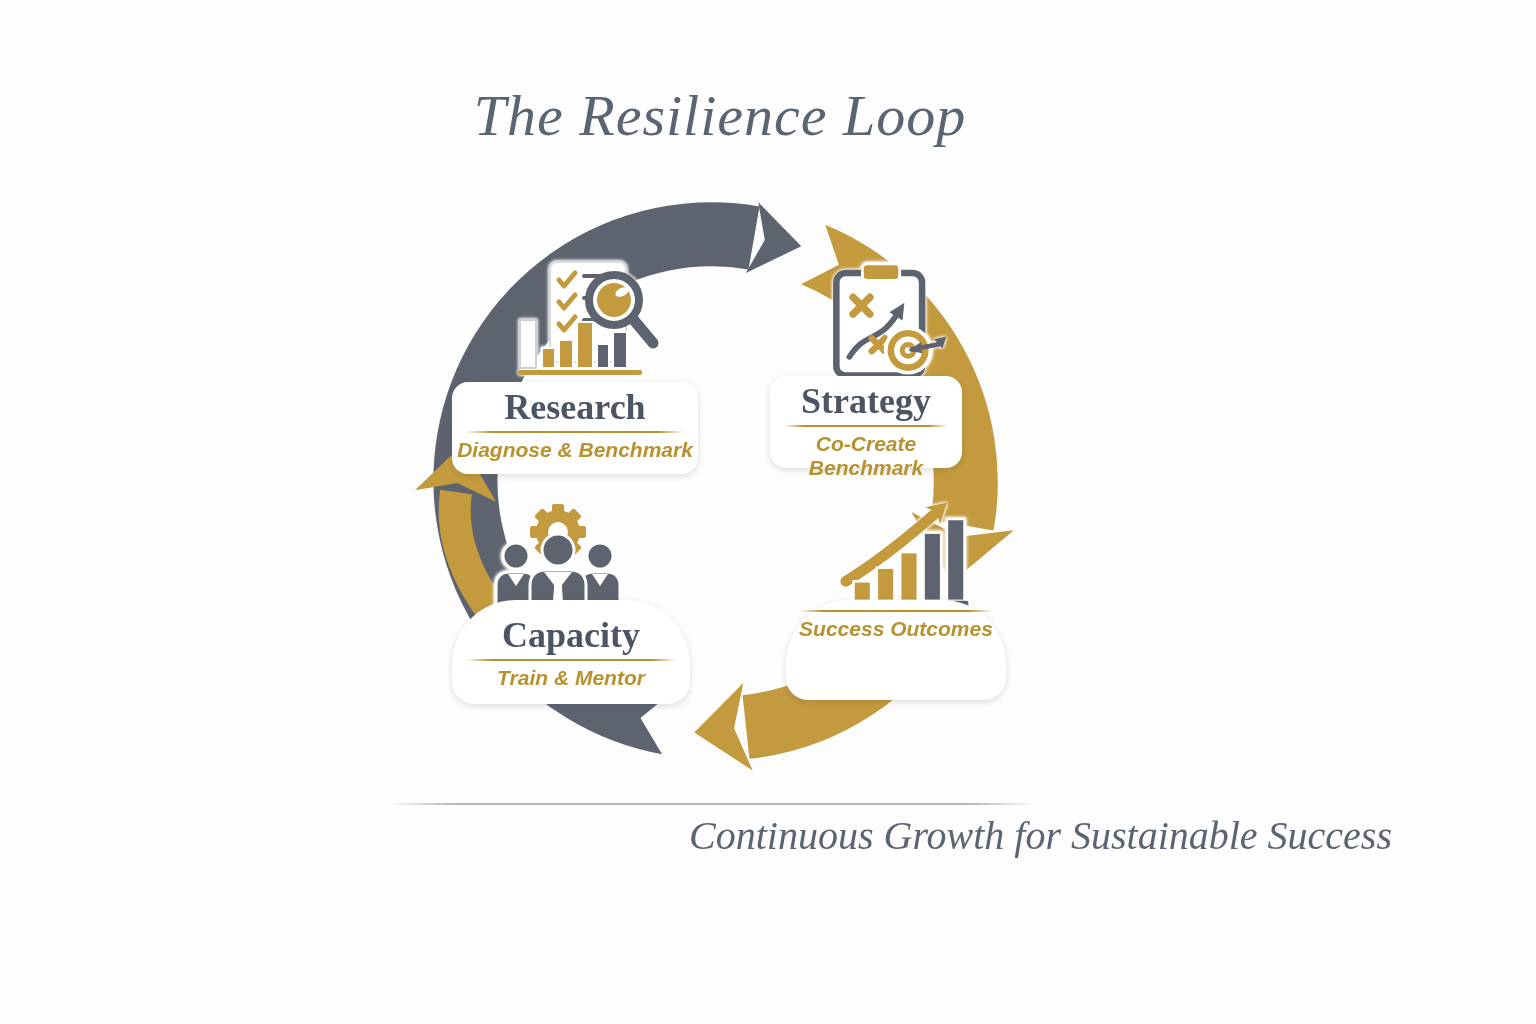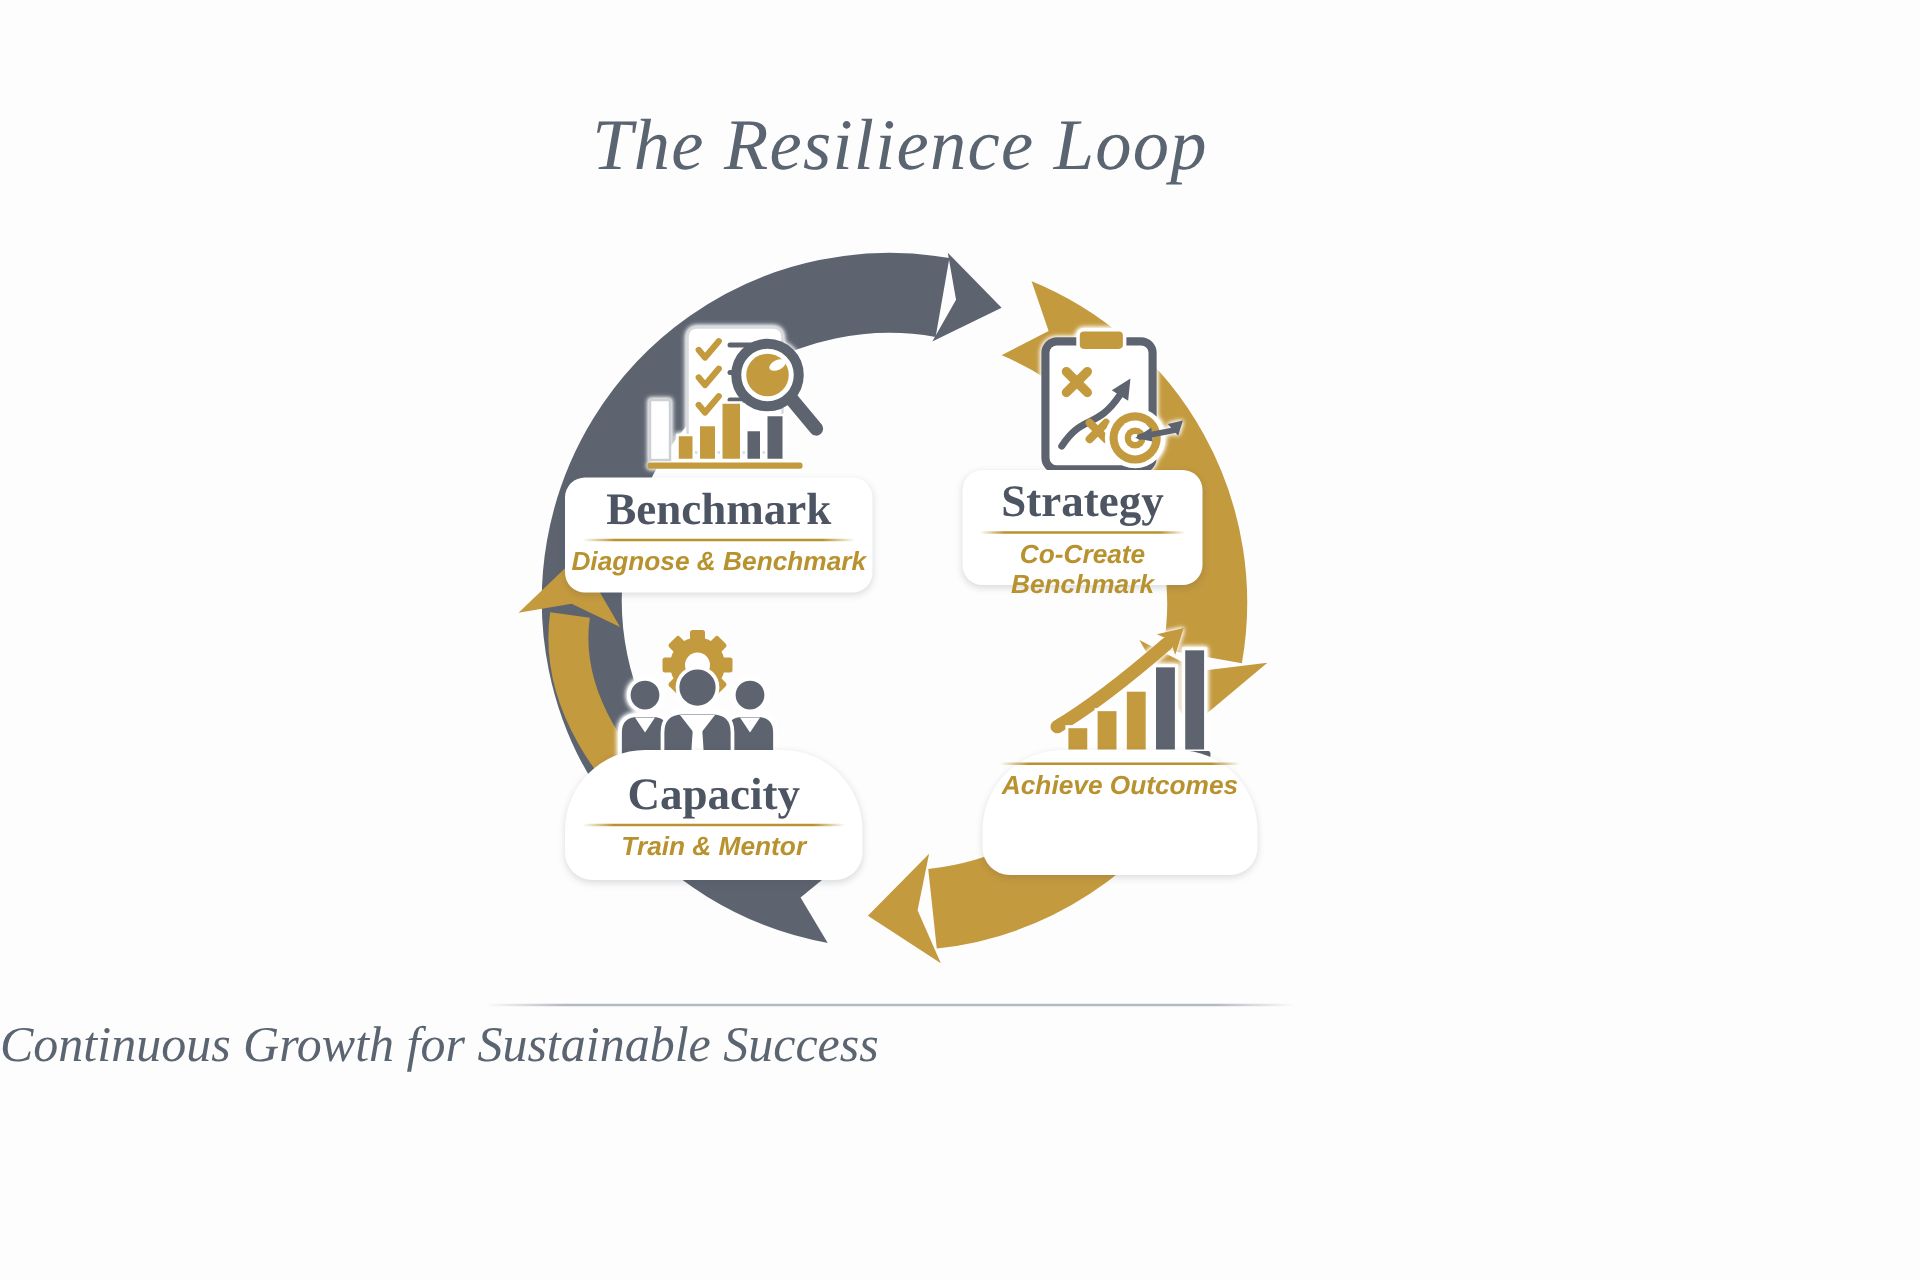--- a/index.html
+++ b/index.html
@@ -44,21 +44,21 @@
     color:var(--subtitle-gold,#b8922e);
     text-align:center;
   }
 
   .footer-divider {
     position:absolute; top:803px; left:388px; width:648px; height:2px;
     background:linear-gradient(90deg, rgba(150,155,165,0), rgba(150,155,165,.7) 10%, rgba(150,155,165,.7) 90%, rgba(150,155,165,0));
   }
   .tagline {
     position:absolute; top:812px; left:0; width:1392px;
-    text-align:left; font-style:italic; font-weight:normal;
+    text-align:right; font-style:italic; font-weight:normal;
     font-size:40px; color:var(--title-text,#59636f);
   }
 </style>
 </head>
 <body>
 
 <div class="canvas">
 
   <h1 class="title">The Resilience Loop</h1>
 
@@ -182,38 +182,38 @@
       <rect x="18" y="86" width="18" height="20" fill="#c49a3e"></rect>
       <rect x="42" y="72" width="18" height="34" fill="#c49a3e"></rect>
       <rect x="66" y="56" width="18" height="50" fill="#c49a3e"></rect>
       <rect x="90" y="36" width="18" height="70" fill="#5d6470"></rect>
       <rect x="114" y="22" width="18" height="84" fill="#5d6470"></rect>
     </g>
     <rect x="14" y="106" width="122" height="6" rx="2" fill="#5d6470"></rect>
   </svg>
 
   <div class="card card-research">
-    <div class="stage-label">Benchmark</div>
+    <div class="stage-label">Research</div>
     <div class="stage-divider"></div>
     <div class="stage-subtitle">Diagnose &amp; Benchmark</div>
   </div>
 
   <div class="card card-strategy">
     <div class="stage-label">Strategy</div>
     <div class="stage-divider"></div>
     <div class="stage-subtitle">Co-Create Benchmark</div>
   </div>
 
   <div class="card card-capacity">
     <div class="stage-label">Capacity</div>
     <div class="stage-divider"></div>
     <div class="stage-subtitle">Train &amp; Mentor</div>
   </div>
 
   <div class="card card-growth">
     <div class="stage-divider"></div>
-    <div class="stage-subtitle">Achieve Outcomes</div>
+    <div class="stage-subtitle">Success Outcomes</div>
   </div>
 
   <div class="footer-divider"></div>
   <div class="tagline">Continuous Growth for Sustainable Success</div>
 
 </div>
 
 </body></html>

